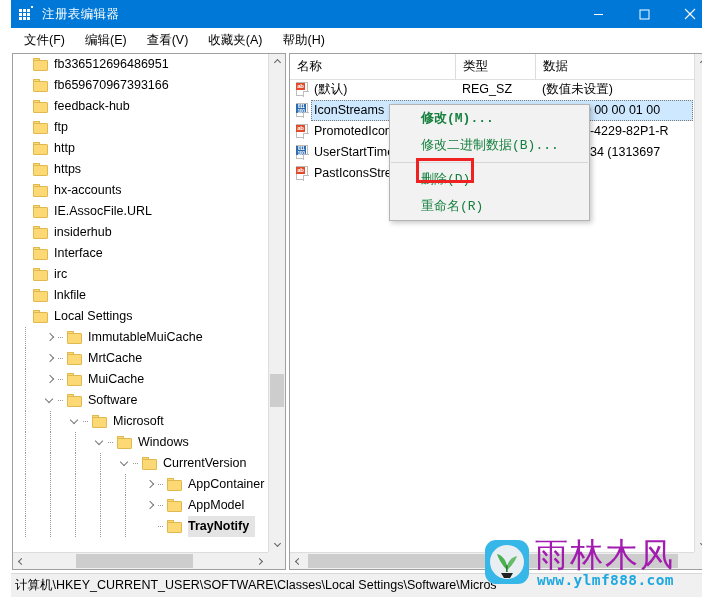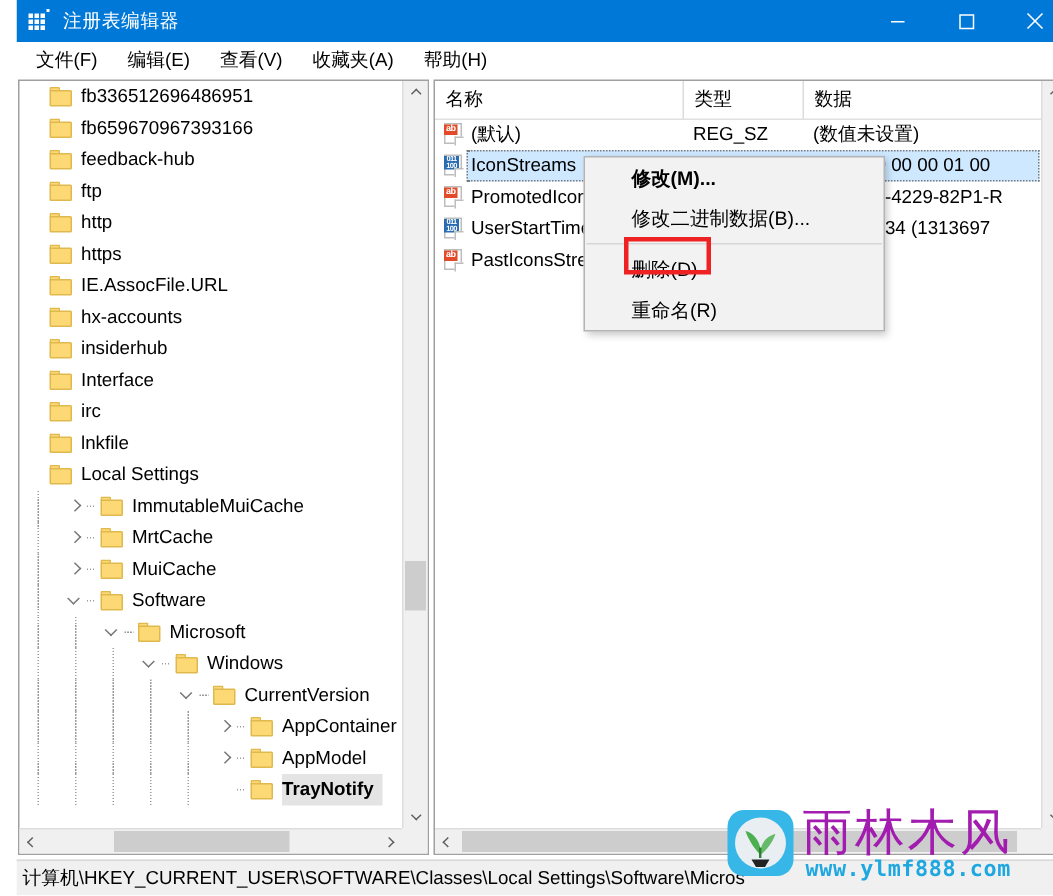--- a/index.html
+++ b/index.html
@@ -105,21 +105,21 @@
   .ico-sz .pg{border-radius:0 0 0 0;}
   .ico-sz .txt{position:absolute;left:1px;top:1px;width:9px;height:7px;background:#e24b2a;color:#fff;font-size:6px;line-height:7px;text-align:center;font-family:"Liberation Sans",sans-serif;font-weight:bold;letter-spacing:-.3px;}
   .ico-bin .txt{position:absolute;left:1px;top:1px;width:10px;height:9px;background:#2b6cb0;color:#fff;font-size:5px;line-height:4.5px;text-align:center;font-weight:bold;letter-spacing:-.5px;overflow:hidden;}
   .ico-sz .fold,.ico-bin .fold{position:absolute;right:1px;bottom:0;width:5px;height:5px;background:#fff;border-left:1px solid #bdbdbd;border-top:1px solid #bdbdbd;}
 
   
   .ctxmenu{
     position:absolute;background:#f2f2f2;border:1px solid #b4b4b4;
     box-shadow:2px 2px 5px rgba(0,0,0,.22);z-index:40;
   }
-  .ctxitem{height:27px;line-height:27px;font-size:13px;padding-left:31px;color:#000000;white-space:nowrap;position:relative;}
+  .ctxitem{height:27px;line-height:27px;font-size:13px;padding-left:31px;color:#15803d;white-space:nowrap;position:relative;font-family:Liberation Mono, monospace;}
   .ctxitem.bold{font-weight:bold;}
   .ctxsep{height:1px;background:#d6d6d6;margin:3px 1px;}
   .ctx-highlight{position:absolute;border:3px solid #ee2222;box-sizing:border-box;z-index:41;}
 
   
   .statusbar{
     position:absolute;left:0;bottom:0;width:702px;height:24px;background:#f0f0f0;
     border-top:1px solid #d8d8d8;box-sizing:border-box;overflow:hidden;
   }
   .statusbar .st{font-size:12.5px;line-height:23px;padding-left:4px;white-space:nowrap;color:#000;}
@@ -237,30 +237,30 @@
               </div>
               <span class="tlabel">https</span>
             </div>
             <div class="trow">
               <div style="width: 4px; height: 21px; flex: 0 0 auto; position: relative;"></div>
               <div class="twist"></div>
               <div class="folder">
                 <span class="tab"></span>
                 <span class="body"></span>
               </div>
+              <span class="tlabel">hx-accounts</span>
+            </div>
+            <div class="trow">
+              <div style="width: 4px; height: 21px; flex: 0 0 auto; position: relative;"></div>
+              <div class="twist"></div>
+              <div class="folder">
+                <span class="tab"></span>
+                <span class="body"></span>
+              </div>
               <span class="tlabel">IE.AssocFile.URL</span>
-            </div>
-            <div class="trow">
-              <div style="width: 4px; height: 21px; flex: 0 0 auto; position: relative;"></div>
-              <div class="twist"></div>
-              <div class="folder">
-                <span class="tab"></span>
-                <span class="body"></span>
-              </div>
-              <span class="tlabel">hx-accounts</span>
             </div>
             <div class="trow">
               <div style="width: 4px; height: 21px; flex: 0 0 auto; position: relative;"></div>
               <div class="twist"></div>
               <div class="folder">
                 <span class="tab"></span>
                 <span class="body"></span>
               </div>
               <span class="tlabel">insiderhub</span>
             </div>

